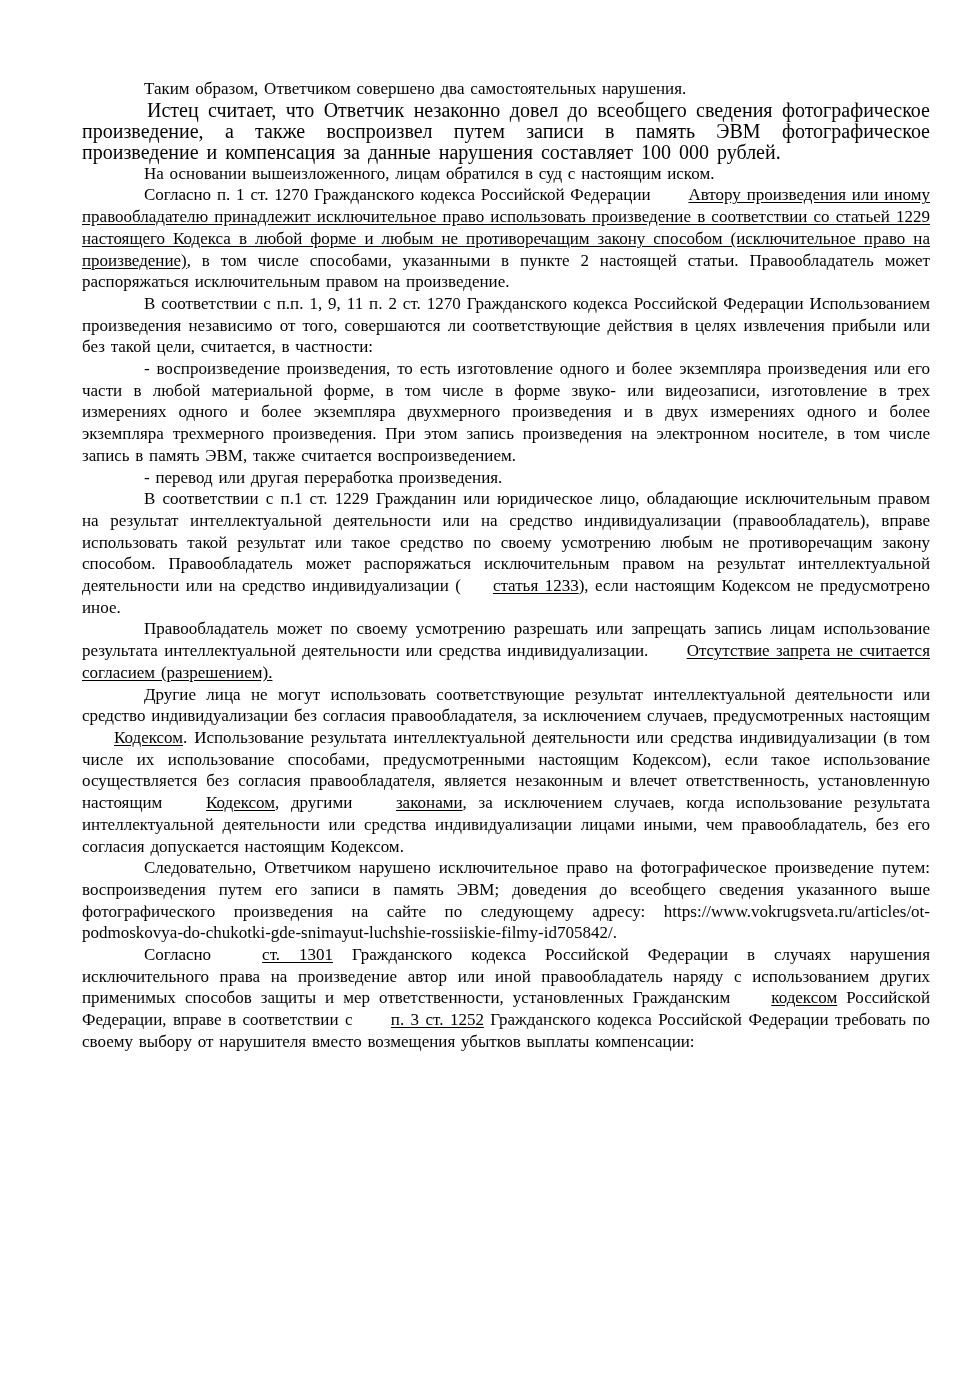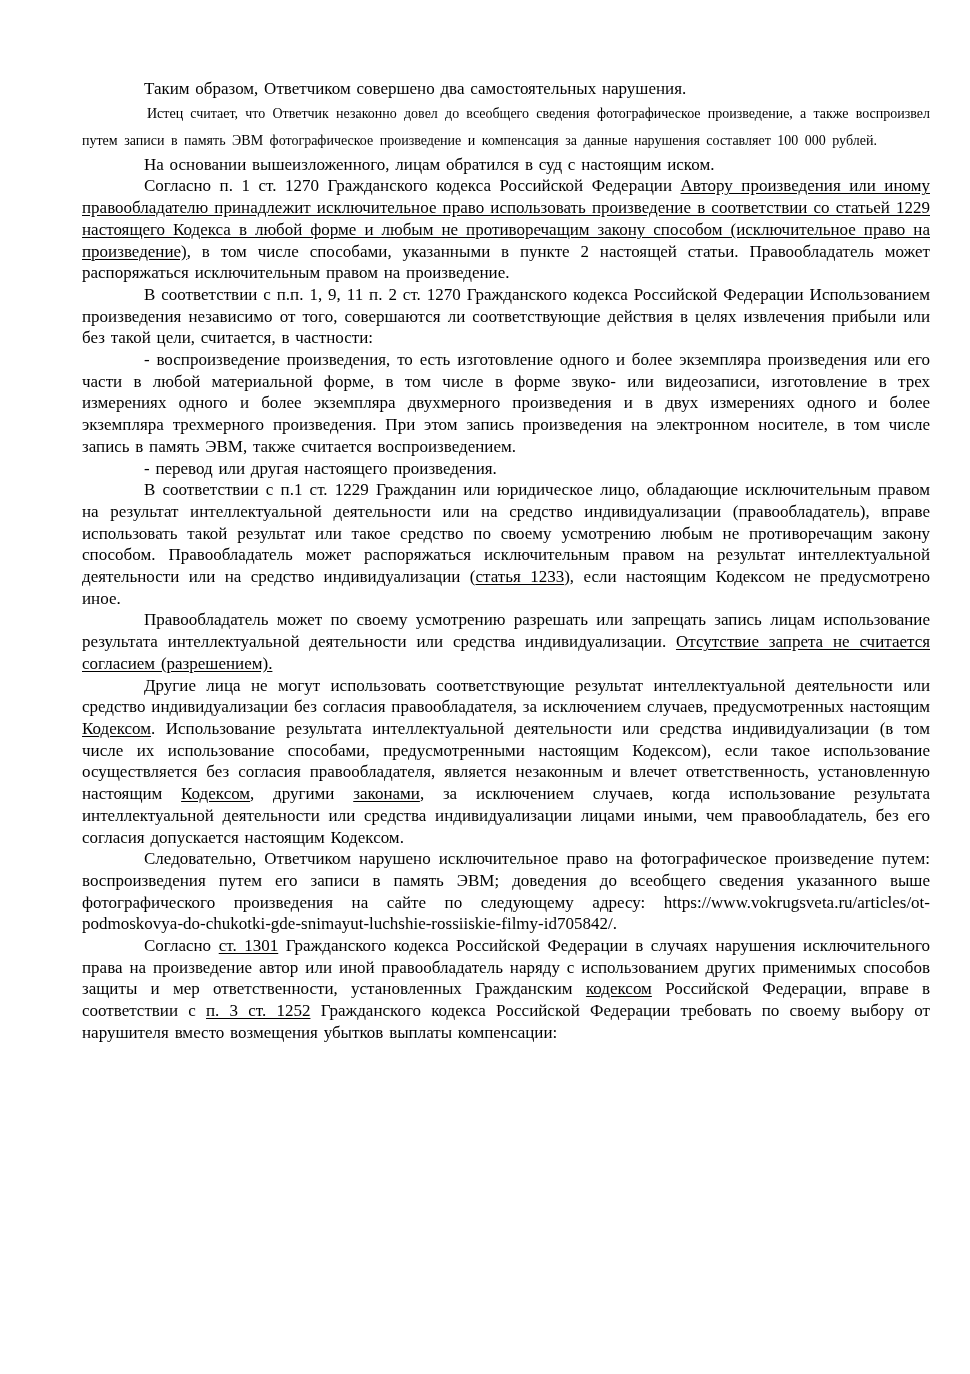--- a/index.html
+++ b/index.html
@@ -30,41 +30,42 @@
     text-align: justify;
     overflow-wrap: break-word;
   }
   p.main {
     font-size: 17px;
     line-height: 21.7px;
     text-indent: 62px;
     word-spacing: 1.5px;
   }
   p.small {
-    font-size: 14px;
-    line-height: 27px;
+    font-size: 20px;
+    line-height: 21px;
     text-indent: 65px;
     word-spacing: 3px;
   }
   span.u {
     text-decoration: underline;
     text-underline-offset: 2px;
+    margin-left: 32px;
   }
 </style>
 </head>
 <body>
 
 <div class="page">
   <div class="doc-body">
       <p class="para main"><span>Таким образом, Ответчиком совершено два самостоятельных нарушения.</span></p>
       <p class="para small"><span>Истец считает, что Ответчик незаконно довел до всеобщего сведения фотографическое произведение, а также воспроизвел путем записи в память ЭВМ фотографическое произведение и компенсация за данные нарушения составляет 100 000 рублей.</span></p>
       <p class="para main"><span>На основании вышеизложенного, лицам обратился в суд с настоящим иском.</span></p>
       <p class="para main"><span>Согласно п. 1 ст. 1270 Гражданского кодекса Российской Федерации </span><span class="u">Автору произведения или иному правообладателю принадлежит исключительное право использовать произведение в соответствии со статьей 1229 настоящего Кодекса в любой форме и любым не противоречащим закону способом (исключительное право на произведение)</span><span>, в том числе способами, указанными в пункте 2 настоящей статьи. Правообладатель может распоряжаться исключительным правом на произведение.</span></p>
       <p class="para main"><span>В соответствии с п.п. 1, 9, 11 п. 2 ст. 1270 Гражданского кодекса Российской Федерации Использованием произведения независимо от того, совершаются ли соответствующие действия в целях извлечения прибыли или без такой цели, считается, в частности:</span></p>
       <p class="para main"><span>- воспроизведение произведения, то есть изготовление одного и более экземпляра произведения или его части в любой материальной форме, в том числе в форме звуко- или видеозаписи, изготовление в трех измерениях одного и более экземпляра двухмерного произведения и в двух измерениях одного и более экземпляра трехмерного произведения. При этом запись произведения на электронном носителе, в том числе запись в память ЭВМ, также считается воспроизведением.</span></p>
-      <p class="para main"><span>- перевод или другая настоящего произведения.</span></p>
+      <p class="para main"><span>- перевод или другая переработка произведения.</span></p>
       <p class="para main"><span>В соответствии с п.1 ст. 1229 Гражданин или юридическое лицо, обладающие исключительным правом на результат интеллектуальной деятельности или на средство индивидуализации (правообладатель), вправе использовать такой результат или такое средство по своему усмотрению любым не противоречащим закону способом. Правообладатель может распоряжаться исключительным правом на результат интеллектуальной деятельности или на средство индивидуализации (</span><span class="u">статья 1233</span><span>), если настоящим Кодексом не предусмотрено иное.</span></p>
       <p class="para main"><span>Правообладатель может по своему усмотрению разрешать или запрещать запись лицам использование результата интеллектуальной деятельности или средства индивидуализации. </span><span class="u">Отсутствие запрета не считается согласием (разрешением).</span></p>
       <p class="para main"><span>Другие лица не могут использовать соответствующие результат интеллектуальной деятельности или средство индивидуализации без согласия правообладателя, за исключением случаев, предусмотренных настоящим </span><span class="u">Кодексом</span><span>. Использование результата интеллектуальной деятельности или средства индивидуализации (в том числе их использование способами, предусмотренными настоящим Кодексом), если такое использование осуществляется без согласия правообладателя, является незаконным и влечет ответственность, установленную настоящим </span><span class="u">Кодексом</span><span>, другими </span><span class="u">законами</span><span>, за исключением случаев, когда использование результата интеллектуальной деятельности или средства индивидуализации лицами иными, чем правообладатель, без его согласия допускается настоящим Кодексом.</span></p>
       <p class="para main"><span>Следовательно, Ответчиком нарушено исключительное право на фотографическое произведение путем: воспроизведения путем его записи в память ЭВМ; доведения до всеобщего сведения указанного выше фотографического произведения на сайте по следующему адресу: https://www.vokrugsveta.ru/articles/ot-podmoskovya-do-chukotki-gde-snimayut-luchshie-rossiiskie-filmy-id705842/.</span></p>
       <p class="para main"><span>Согласно </span><span class="u">ст. 1301</span><span> Гражданского кодекса Российской Федерации в случаях нарушения исключительного права на произведение автор или иной правообладатель наряду с использованием других применимых способов защиты и мер ответственности, установленных Гражданским </span><span class="u">кодексом</span><span> Российской Федерации, вправе в соответствии с </span><span class="u">п. 3 ст. 1252</span><span> Гражданского кодекса Российской Федерации требовать по своему выбору от нарушителя вместо возмещения убытков выплаты компенсации:</span></p>
     </div>
 </div>
 
 </body></html>

